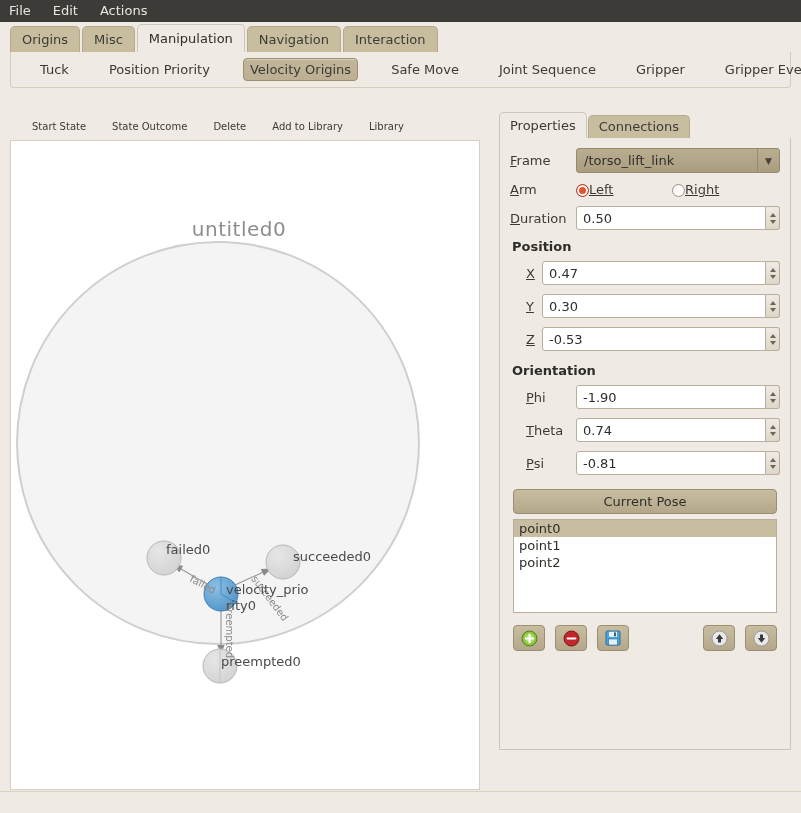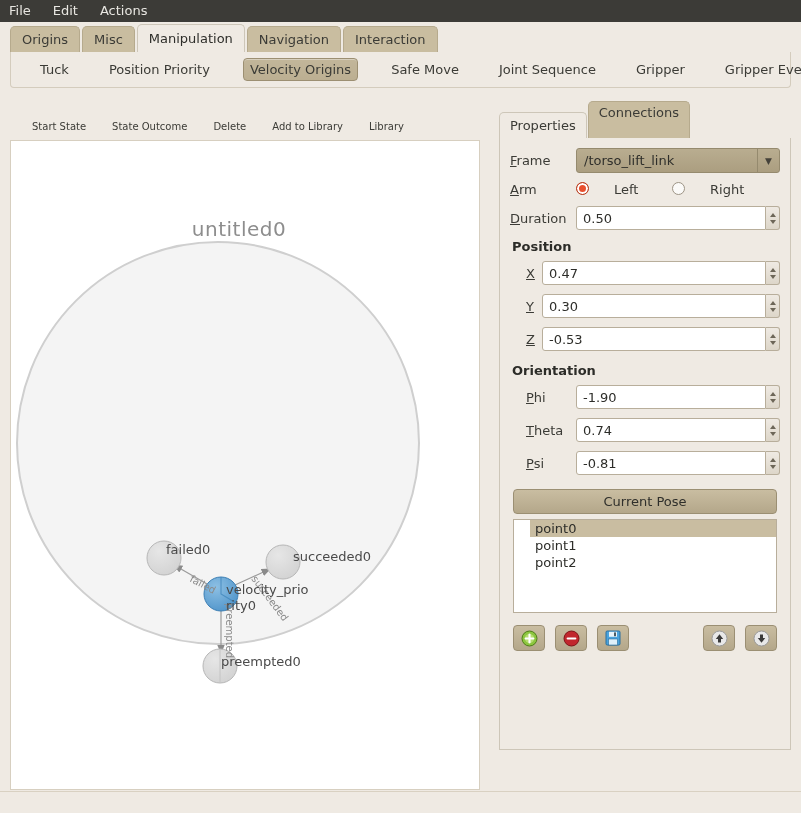--- a/index.html
+++ b/index.html
@@ -152,21 +152,21 @@
     padding-left: 1px;
   }
   .ptabs {
     display: flex;
     align-items: flex-end;
     height: 26px;
     padding-left: 8px;
     gap: 1px;
   }
   .ptab {
-    height: 37px;
+    height: 23px;
     line-height: 22px;
     padding: 0 10px;
     font-size: 13px;
     background: #c9bda0;
     border: 1px solid #b6aa8d;
     border-bottom: none;
     border-radius: 5px 5px 0 0;
     cursor: default;
   }
   .ptab.active {
@@ -210,21 +210,21 @@
   .combo .arrowbox {
     position: absolute;
     right: 0; top: 0; bottom: 0;
     width: 22px;
     border-left: 1px solid #958a6e;
     display: flex; align-items: center; justify-content: center;
     font-size: 9px;
     color: #45423a;
   }
 
-  .radiogrp { display: flex; align-items: flex-start; gap: 25px; }
+  .radiogrp { display: flex; align-items: flex-end; gap: 0; text-decoration: underline; }
   .radio {
     width: 13px; height: 13px;
     border-radius: 50%;
     border: 1px solid #9d9485;
     background: #fbfaf8;
     display: inline-block;
     position: relative;
   }
   .radio.on { background: #e8502e; border-color: #b53d1f; box-shadow: inset 0 0 0 2px #fff; }
 
@@ -277,21 +277,20 @@
     color: #2f2f2b;
     cursor: default;
   }
 
   .listbox {
     margin: 0 3px;
     height: 94px;
     background: #ffffff;
     border: 1px solid #b8ae9b;
     overflow: hidden;
-    padding-left: 16px;
   }
   .litem {
     padding: 1px 5px;
     font-size: 13px;
     color: #2d2d29;
     cursor: default;
   }
   .litem.sel { background: #c9bda1; }
 
   .iconrow {

